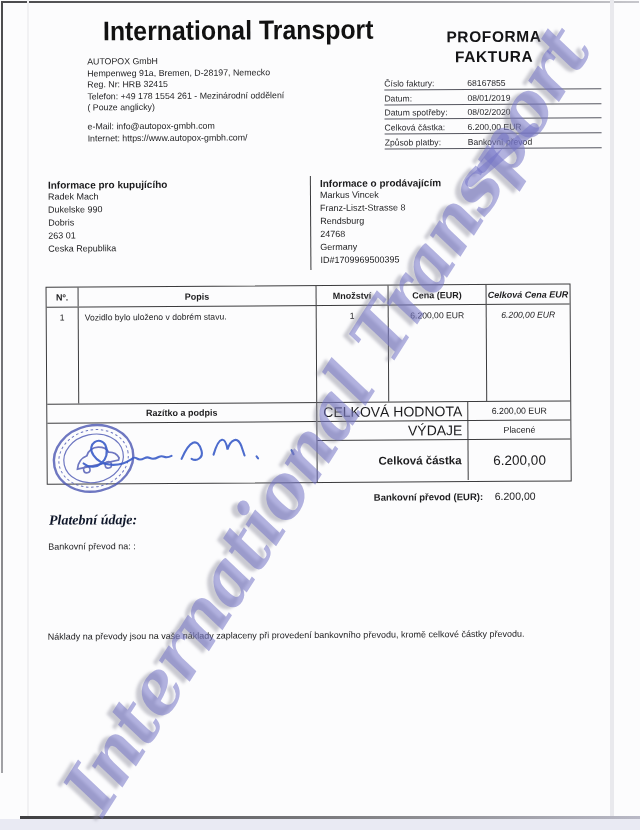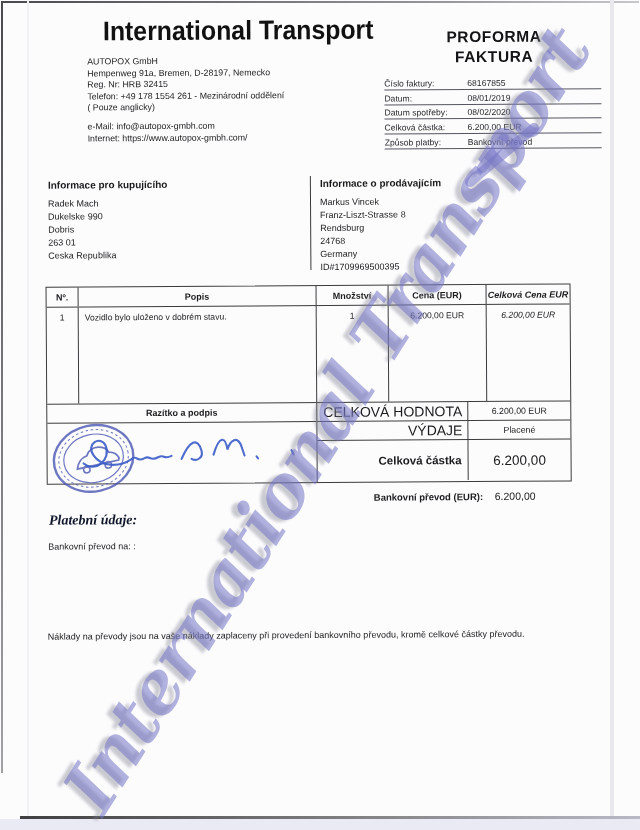--- a/index.html
+++ b/index.html
@@ -30,21 +30,21 @@
   .meta { position:absolute; left:385px; top:76px; width:217px; font-size:8.6px; color:#2a2a2e; }
   .meta-row { display:flex; height:12.8px; align-items:flex-end; border-bottom:1.2px solid #55565f; padding-bottom:1px; }
   .meta-label { width:83px; }
   .meta-value { flex:1; }
 
   
   .party-divider { position:absolute; left:310px; top:176px; width:1px; height:94px; background:#3a3a3c; }
   .party { position:absolute; top:178px; }
   .buyer { left:48px; }
   .seller { left:320px; }
-  .party-heading { font-size:10px; font-weight:bold; margin-bottom:7px; }
+  .party-heading { font-size:10px; font-weight:bold; }
   .party-line { font-size:9px; line-height:13px; }
 
   
   .items { position:absolute; left:45px; top:285px; width:525px; border:1.2px solid #3c3c3e;
            box-sizing:border-box; font-size:9px; background:transparent; }
   .items * { box-sizing:border-box; }
   .tr { display:flex; }
   .td { border-right:1.1px solid #3c3c3e; }
   .td:last-child { border-right:none; }
   .c-no { width:32px; }

